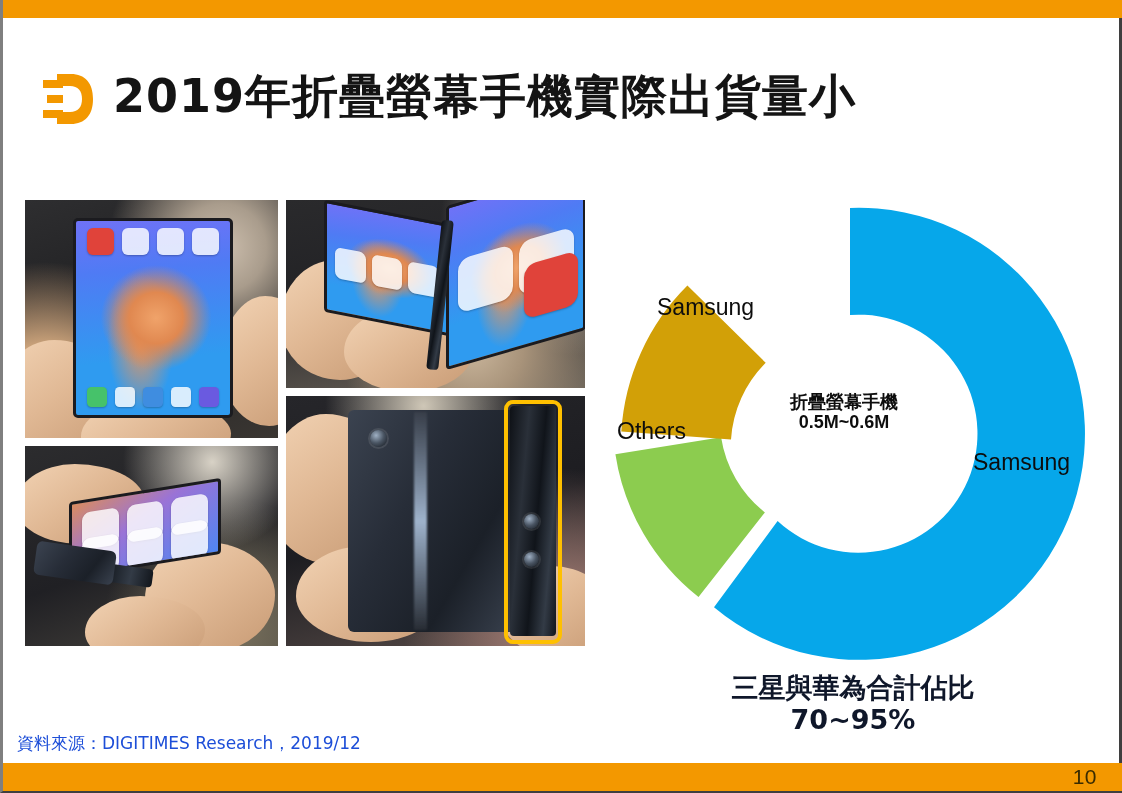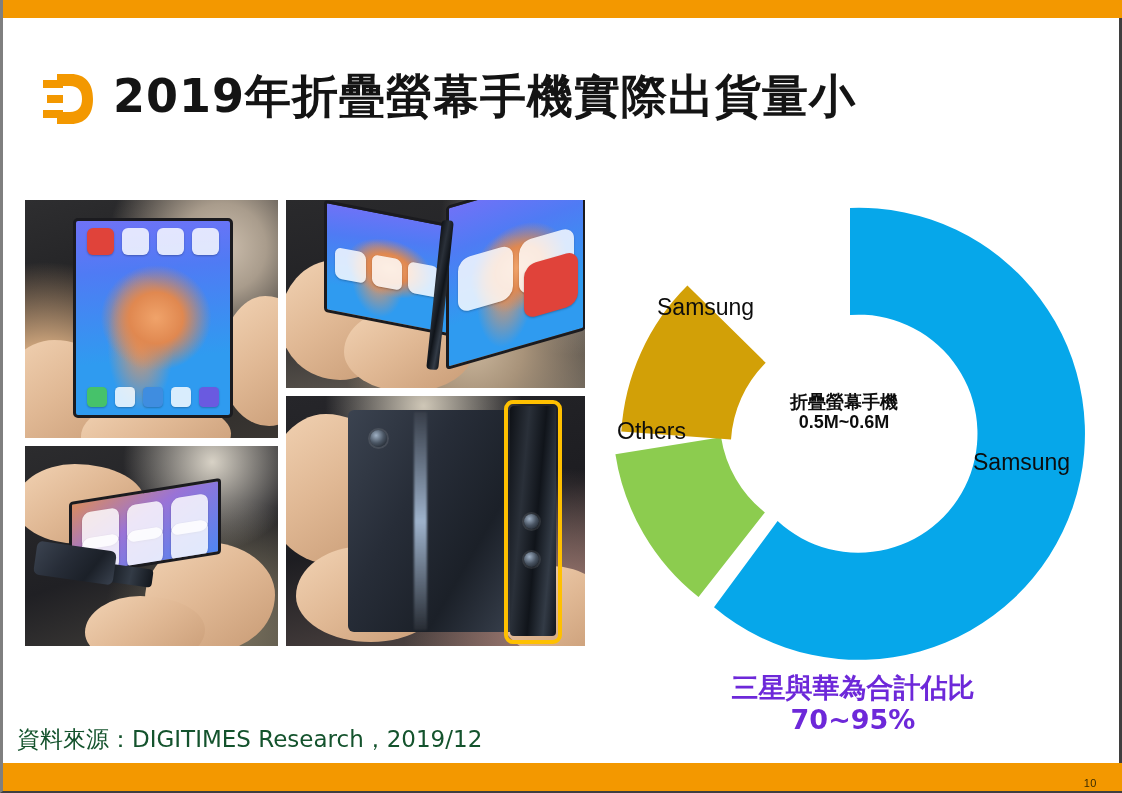--- a/index.html
+++ b/index.html
@@ -23,21 +23,21 @@
     width: 1119px; height: 18px;
     background: #F39800;
   }
   .botbar {
     position: absolute; left: 0; bottom: 0;
     width: 1119px; height: 28px;
     background: #F39800;
   }
   .pagenum {
     position: absolute; right: 22px; bottom: 2px;
-    font-size: 11px; color: #3a2c00;
+    font-size: 21px; color: #3a2c00;
     letter-spacing: .5px;
   }
   
   .header {
     position: absolute; left: 0; top: 18px;
     width: 1119px; height: 132px;
   }
   .logo {
     position: absolute; left: 38px; top: 52px;
     width: 54px; height: 58px;
@@ -152,27 +152,27 @@
   .lbl-others  { left: 62px;  top: 98px; }
   .lbl-huawei  { left: 22px;  top: 222px; }
   .lbl-samsung { left: 378px; top: 253px; }
   
   .chart-foot {
     position: absolute; left: 640px; top: 672px;
     width: 420px; text-align: center;
     line-height: 1.18;
   }
   .chart-foot div {
-    font-size: 27px; font-weight: bold; color: #6d28d9;
+    font-size: 27px; font-weight: bold; color: #0f172a;
     font-family: "DejaVu Sans", "Liberation Sans", sans-serif;
   }
   
   .source {
     position: absolute; left: 14px; bottom: 36px;
-    font-size: 23px; color: #14532d;
+    font-size: 17px; color: #1d4ed8;
     white-space: nowrap;
     font-family: "DejaVu Sans", "Liberation Sans", sans-serif;
   }
 </style>
 </head>
 <body>
 
 <div id="slide">
 
   <div class="topbar"></div>

